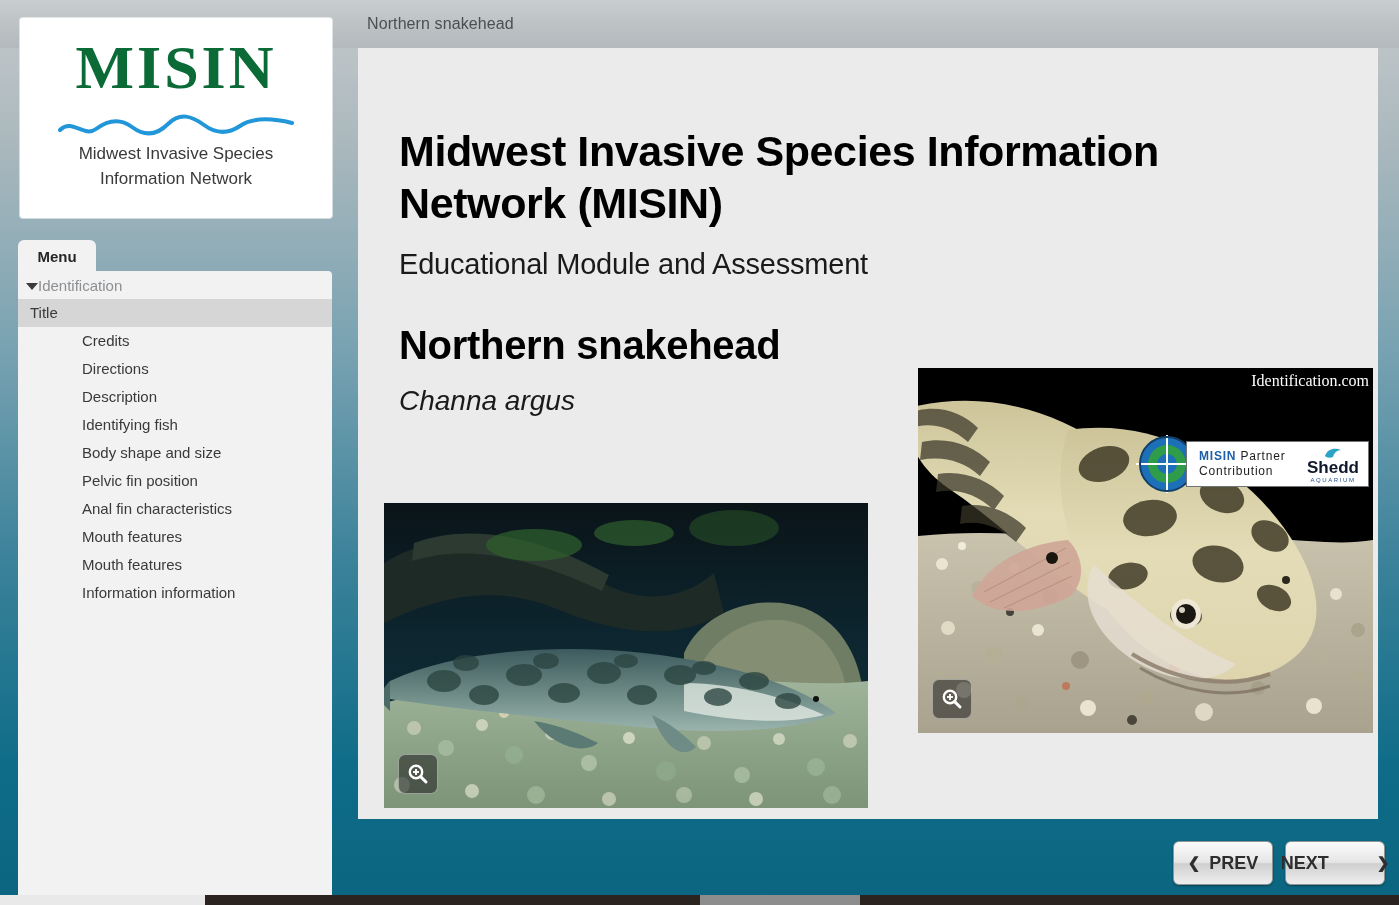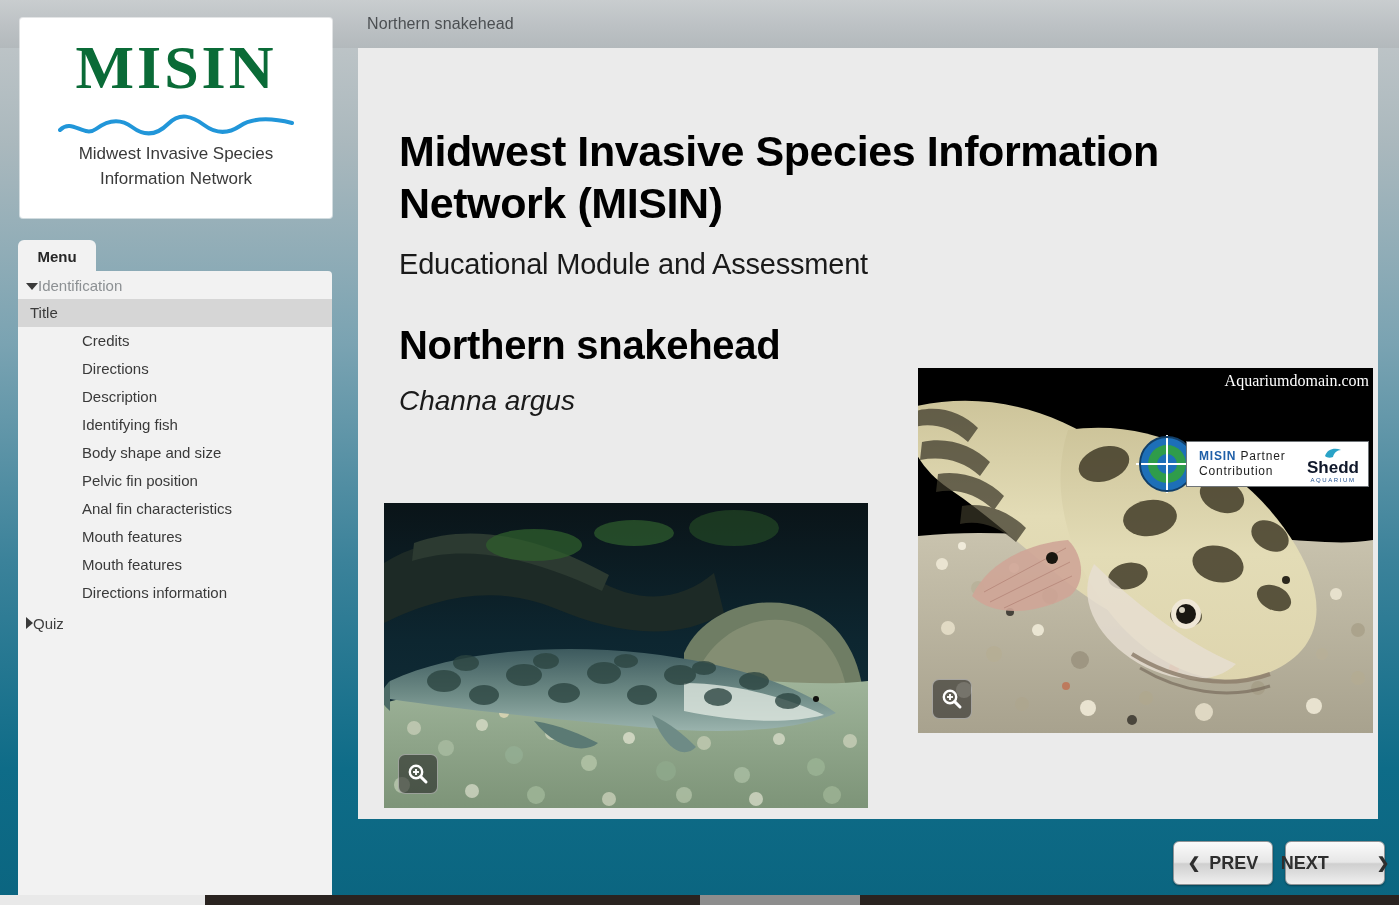--- a/index.html
+++ b/index.html
@@ -218,26 +218,22 @@
       <div class="leaf selected">Title</div>
       <div class="leaf">Credits</div>
       <div class="leaf">Directions</div>
       <div class="leaf">Description</div>
       <div class="leaf">Identifying fish</div>
       <div class="leaf">Body shape and size</div>
       <div class="leaf">Pelvic fin position</div>
       <div class="leaf">Anal fin characteristics</div>
       <div class="leaf">Mouth features</div>
       <div class="leaf">Mouth features</div>
-      <div class="leaf">Directions information</div>
-
-      <div class="group-row" style="margin-top:2px">
-        <span class="tri right"></span>
-        <span class="group-label dark">Quiz</span>
-      </div>
+      <div class="leaf">Information information</div>
+
 
     </div>
   </div>
 
   <div class="content-panel">
 
     <div class="h1">Midwest Invasive Species Information Network (MISIN)</div>
     <div class="h2">Educational Module and Assessment</div>
     <div class="h3">Northern snakehead</div>
     <div class="h4">Channa argus</div>
@@ -421,21 +417,21 @@
         <circle cx="268" cy="246" r="15" fill="#efe7d6"></circle>
         <circle cx="268" cy="246" r="10" fill="#1a1712"></circle>
         <circle cx="264" cy="242" r="3" fill="#d8d2c2"></circle>
         <circle cx="134" cy="190" r="6" fill="#19160f"></circle>
 
         <path d="M214 286 C256 312 308 322 352 306" fill="none" stroke="#8e7f6c" stroke-width="4" opacity="0.85"></path>
         <path d="M222 300 C262 324 310 332 352 318" fill="none" stroke="#6f6253" stroke-width="3" opacity="0.6"></path>
 
         <circle cx="368" cy="212" r="4" fill="#2b271c"></circle>
       </svg>
-      <div class="watermark">Aquariumdomain.com</div>
+      <div class="watermark">Identification.com</div>
       <div class="zoom-btn zoom-b">
         <svg width="22" height="22" viewBox="0 0 22 22">
           <circle cx="9" cy="9" r="6.2" fill="none" stroke="#ffffff" stroke-width="2.4"></circle>
           <line x1="9" y1="6" x2="9" y2="12" stroke="#ffffff" stroke-width="1.9"></line>
           <line x1="6" y1="9" x2="12" y2="9" stroke="#ffffff" stroke-width="1.9"></line>
           <line x1="13.6" y1="13.6" x2="19" y2="19" stroke="#ffffff" stroke-width="3" stroke-linecap="round"></line>
         </svg>
       </div>
     </div>
 

